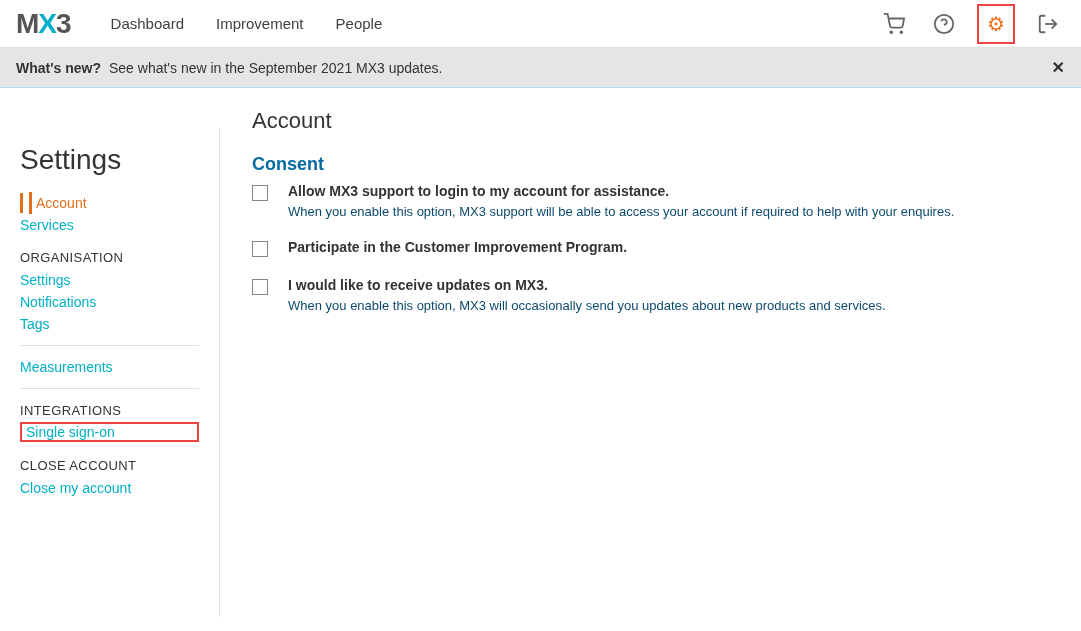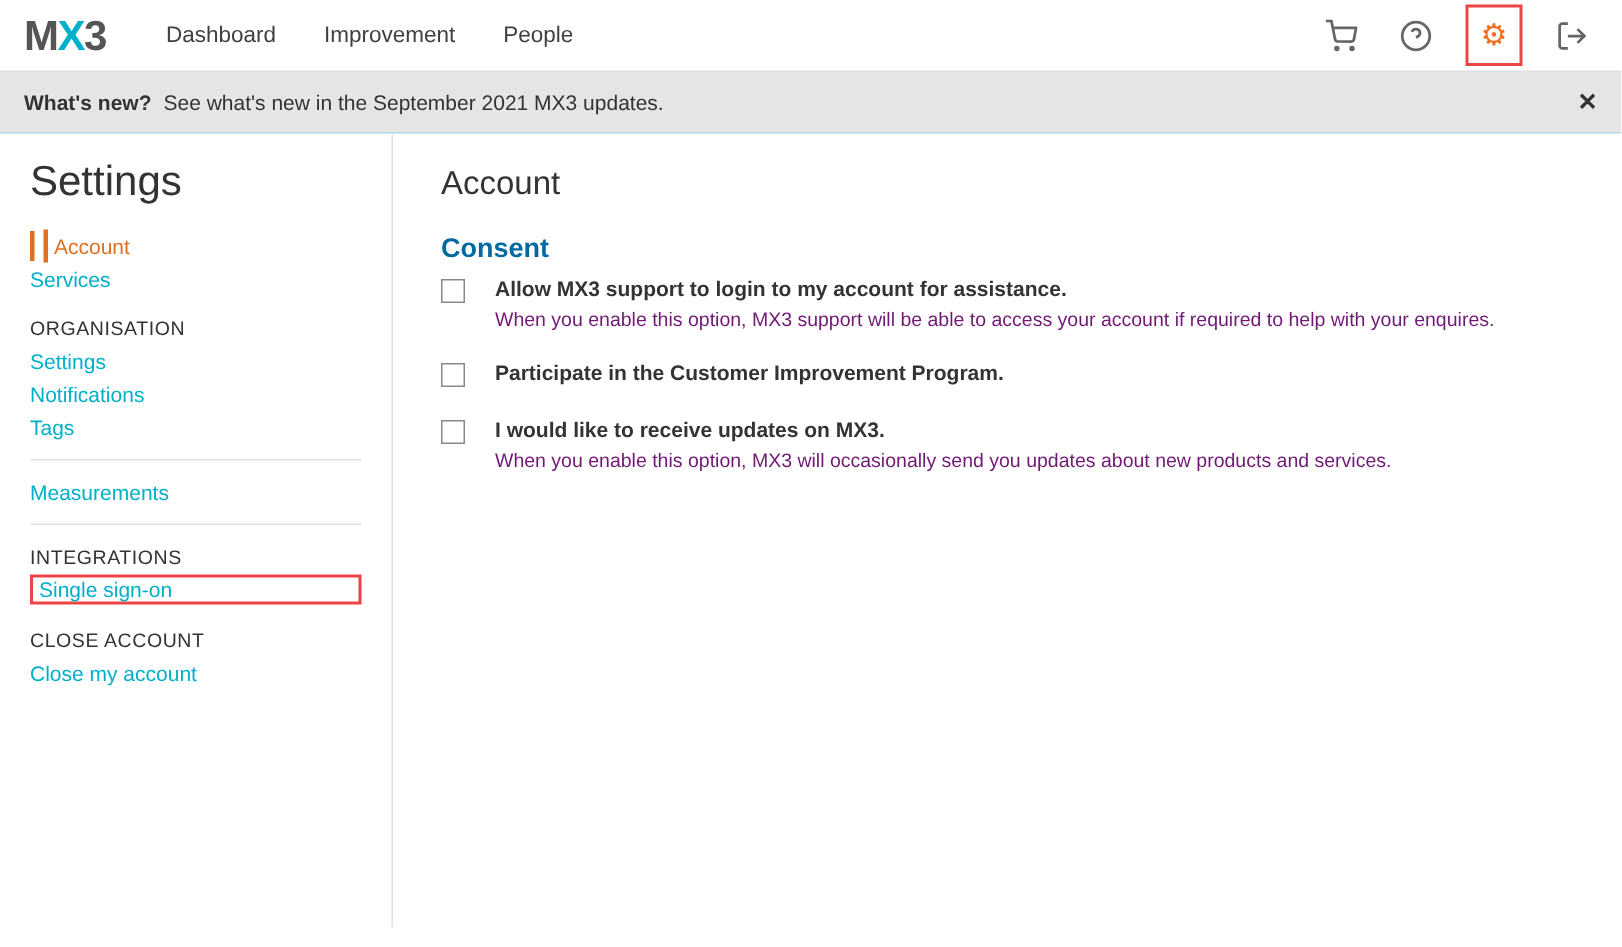--- a/index.html
+++ b/index.html
@@ -92,24 +92,25 @@
     }
 
     
     .main-layout {
       display: flex;
       height: calc(631px - 60px - 42px);
     }
 
     
     .sidebar {
-      width: 262px;
+      width: 220px;
       padding: 16px 20px;
       border-right: 1px solid #e0e0e0;
       overflow-y: auto;
+      margin-top: 40px;
     }
     .settings-title {
       font-size: 28px;
       font-weight: 300;
       color: #333;
       margin-bottom: 16px;
     }
     .sidebar-link {
       display: block;
       color: #00b0c8;
@@ -182,21 +183,21 @@
     }
     .consent-text-wrap {}
     .consent-label {
       font-weight: bold;
       font-size: 14px;
       color: #333;
       margin-bottom: 4px;
     }
     .consent-desc {
       font-size: 13px;
-      color: #701a75;
+      color: #0c4a6e;
       line-height: 1.4;
     }
 
     
     .active-container {
       display: flex;
       align-items: center;
       gap: 0;
     }
     .active-bar {

